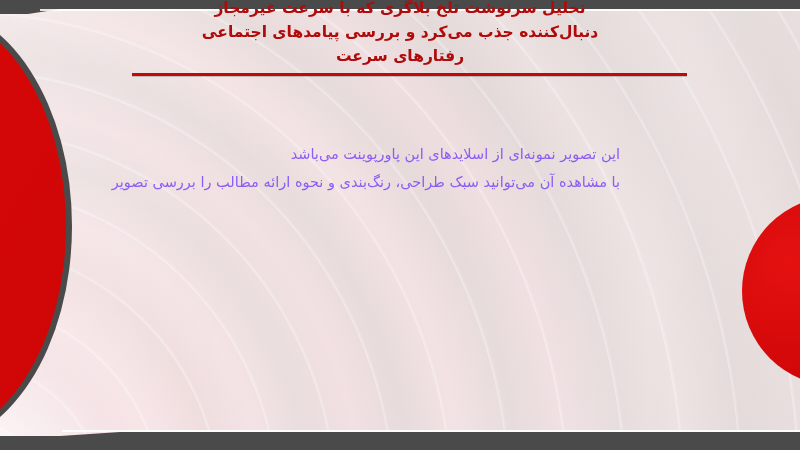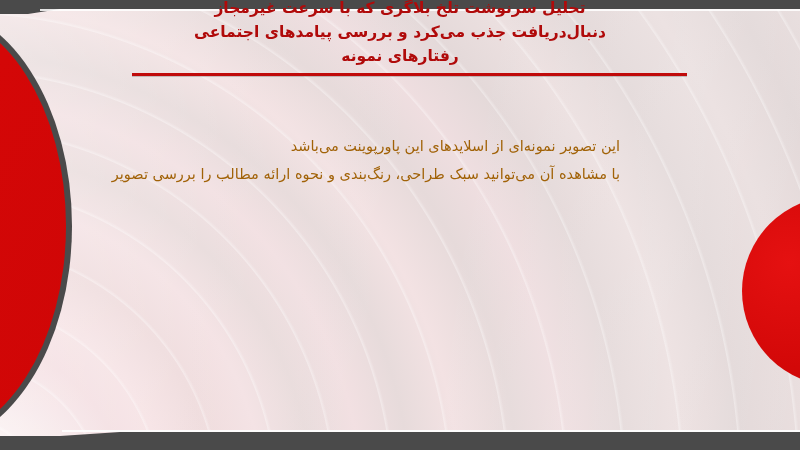--- a/index.html
+++ b/index.html
@@ -169,25 +169,25 @@
     width: 555px;
     height: 3px;
     background: #c00a0a;
     box-shadow: 0 1px 0 rgba(0,0,0,0.18);
   }
 
   
   .body-block {
     position: absolute;
     left: 120px;
-    top: 132px;
+    top: 140px;
     width: 500px;
     text-align: right;
     direction: rtl;
-    color: #a16207;
+    color: #8b5cf6;
     font-size: 14.5px;
     line-height: 28px;
     font-weight: normal;
   }
   .body-line { white-space: nowrap; }
 </style>
 </head>
 <body>
 
 <div id="slide">
@@ -203,22 +203,22 @@
     <div class="lens-outline"></div>
     <div class="lens-fill"></div>
 
   </div>
 
   <div class="band-top"></div>
   <div class="band-top-hl"></div>
 
   <div class="title-block">
     <div class="title-line">تحلیل سرنوشت تلخ بلاگری که با سرعت غیرمجاز</div>
-    <div class="title-line">دنبال‌دریافت جذب می‌کرد و بررسی پیامدهای اجتماعی</div>
-    <div class="title-line">رفتارهای نمونه</div>
+    <div class="title-line">دنبال‌کننده جذب می‌کرد و بررسی پیامدهای اجتماعی</div>
+    <div class="title-line">رفتارهای سرعت</div>
   </div>
 
   <div class="title-rule"></div>
 
   <div class="body-block">
     <div class="body-line">این تصویر نمونه‌ای از اسلایدهای این پاورپوینت می‌باشد</div>
     <div class="body-line">با مشاهده آن می‌توانید سبک طراحی، رنگ‌بندی و نحوه ارائه مطالب را بررسی تصویر</div>
   </div>
 
   <div class="band-bottom-hl"></div>

